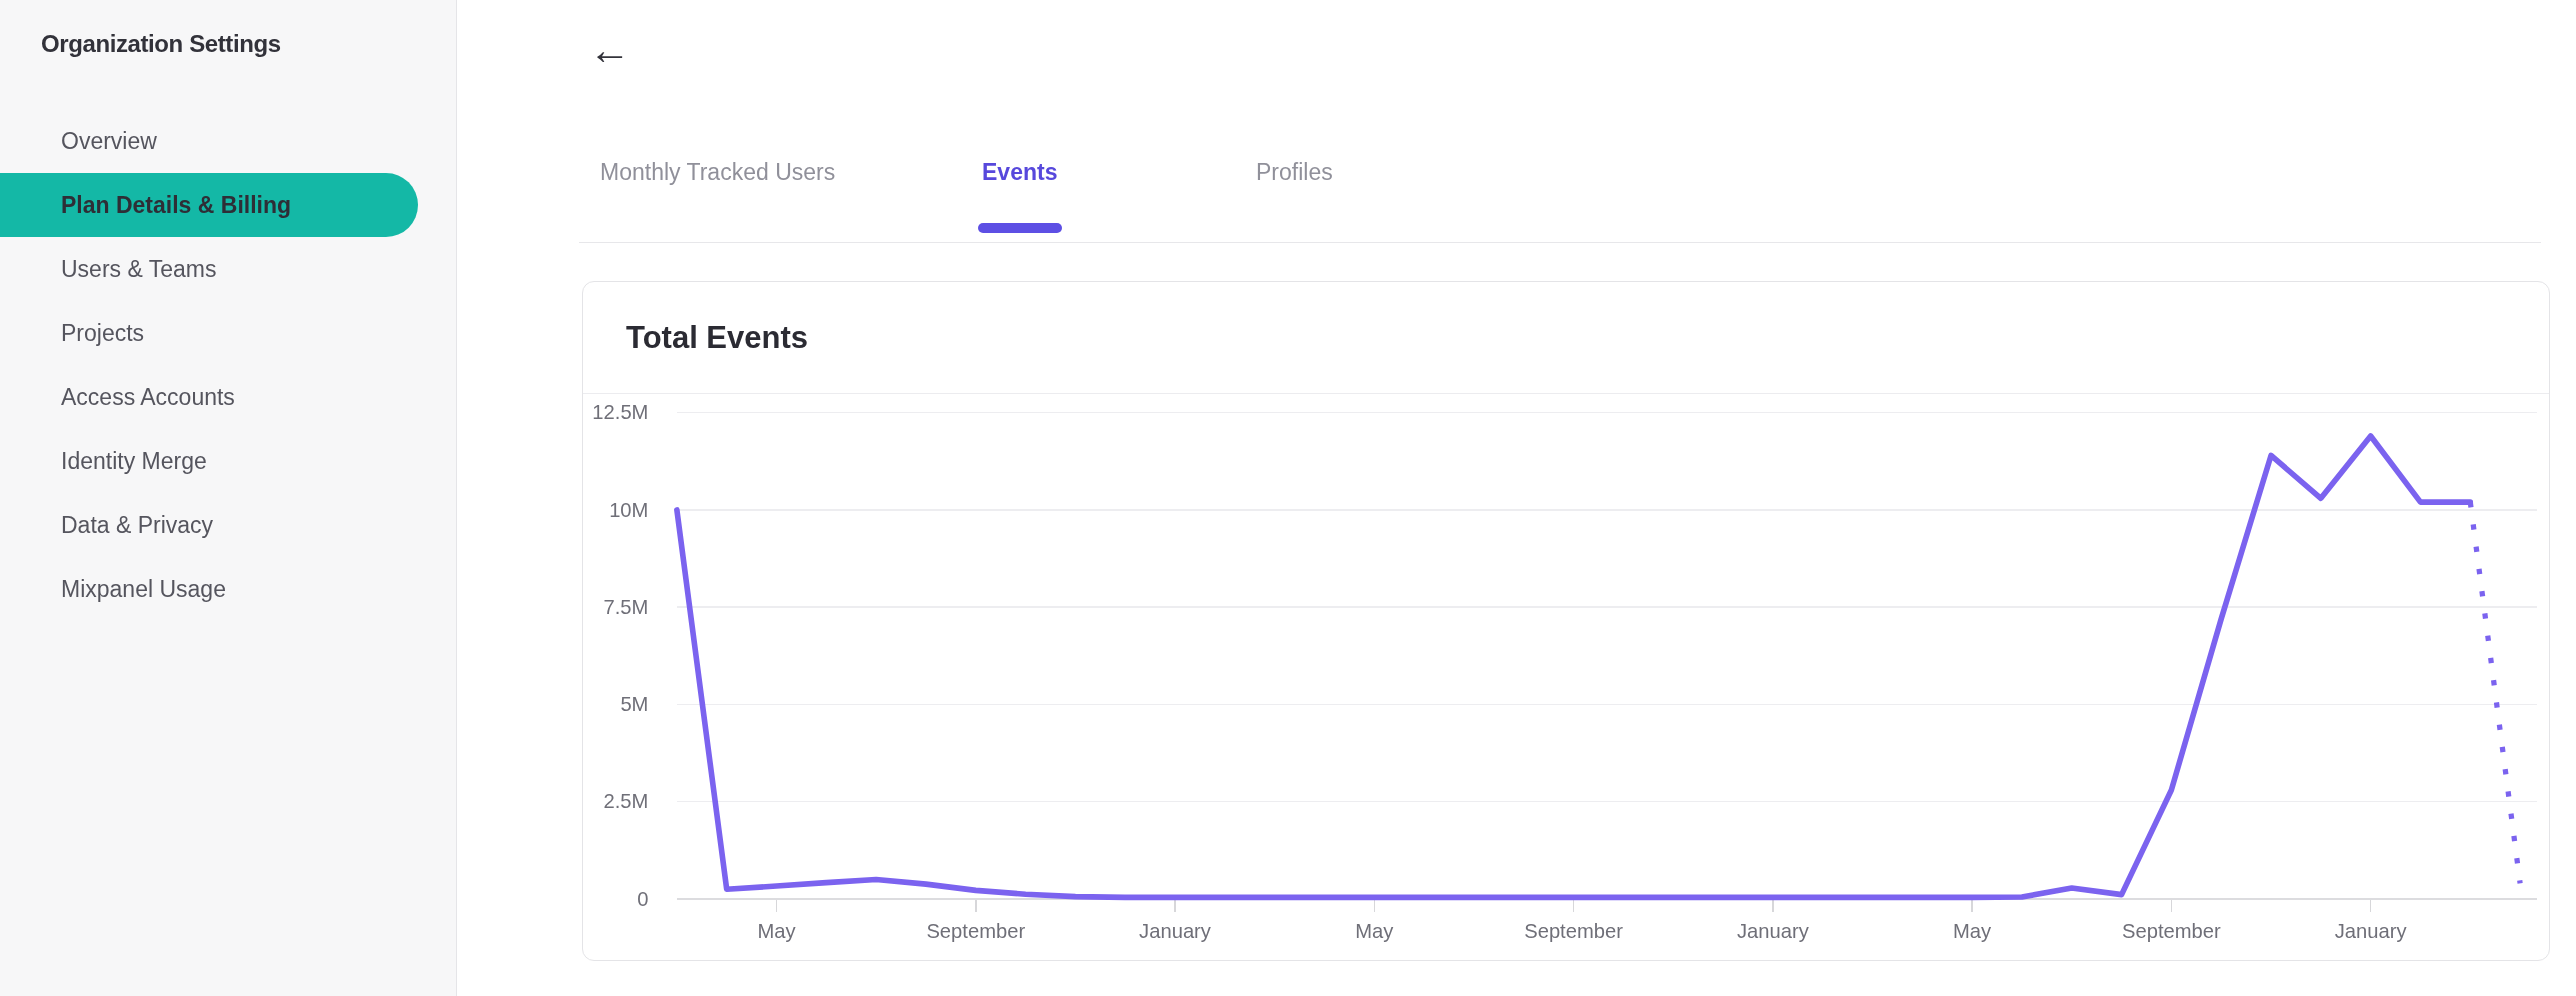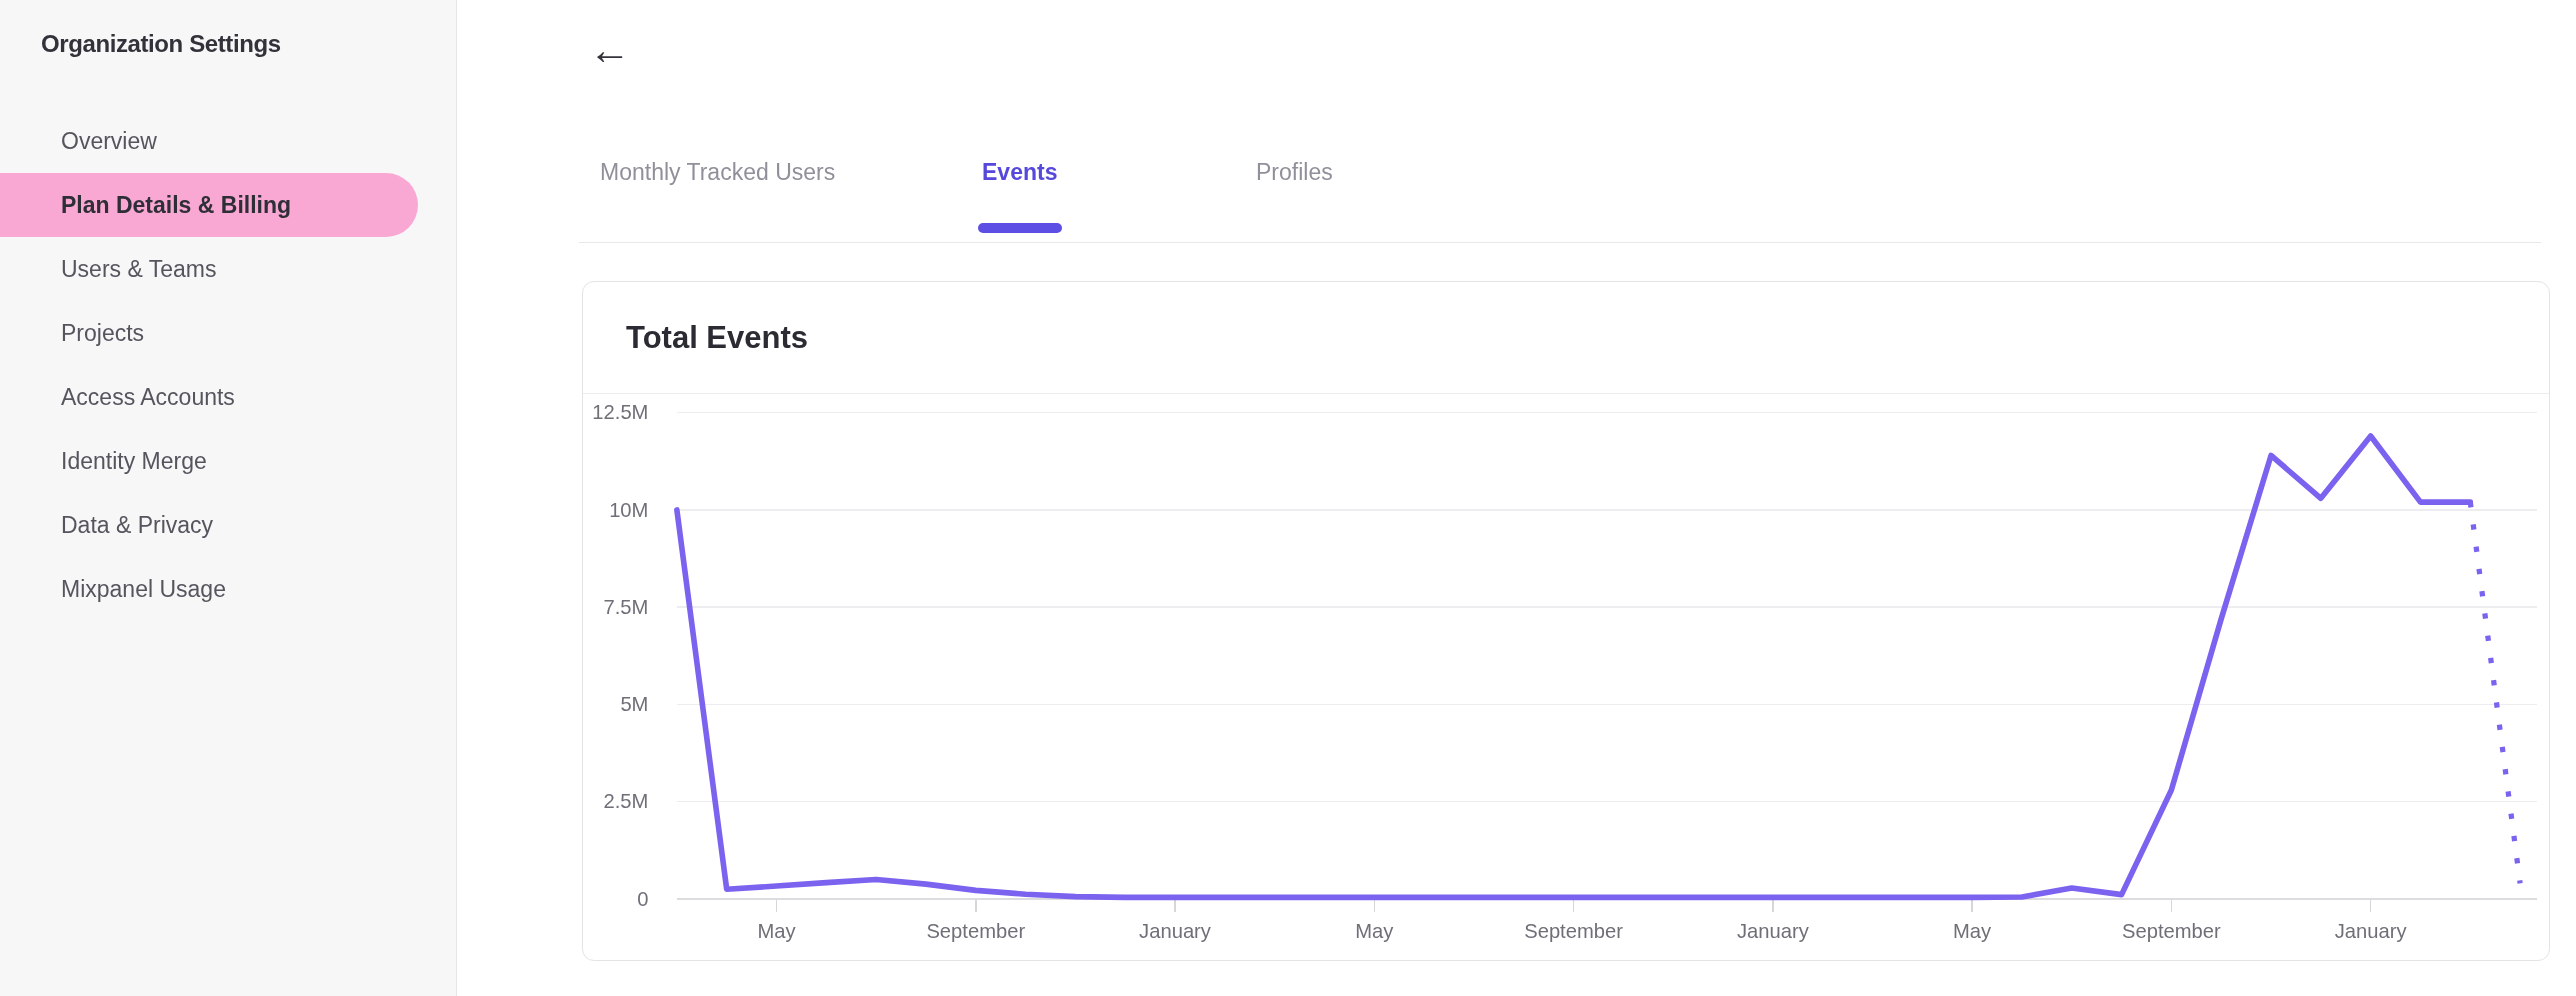--- a/index.html
+++ b/index.html
@@ -9,21 +9,21 @@
 
   
   .sidebar { position:absolute; left:0; top:0; width:457px; height:997px;
     background:#f7f7f8; border-right:1.5px solid #e5e5e8; }
   .sidebar-title { position:absolute; left:41px; top:30px; width:389px;
     font-size:24px; font-weight:700; color:#32323a; letter-spacing:-0.4px; }
   .side-nav { position:absolute; left:0; top:109px; width:457px; }
   .side-item { position:relative; height:64px; display:flex; align-items:center;
     padding-left:61px; font-size:23px; color:#55555e; cursor:pointer;
     width:418px; border-radius:0 32px 32px 0; }
-  .side-item.active { background:#f9a8d4; color:#2e2e36; font-weight:700; }
+  .side-item.active { background:#14b8a6; color:#2e2e36; font-weight:700; }
 
   
   .back-btn { position:absolute; left:585px; top:25.4px; width:49px; height:49px;
     display:flex; align-items:center; justify-content:center;
     font-size:42px; color:#33333b; cursor:pointer; background:none; border:none; }
   .page-title { position:absolute; left:677px; top:25.4px;
     font-size:37px; font-weight:700; color:#2d2d35; letter-spacing:-0.4px; }
 
   
   .tabs { position:absolute; left:579px; top:150px; width:1962px; height:93px;

